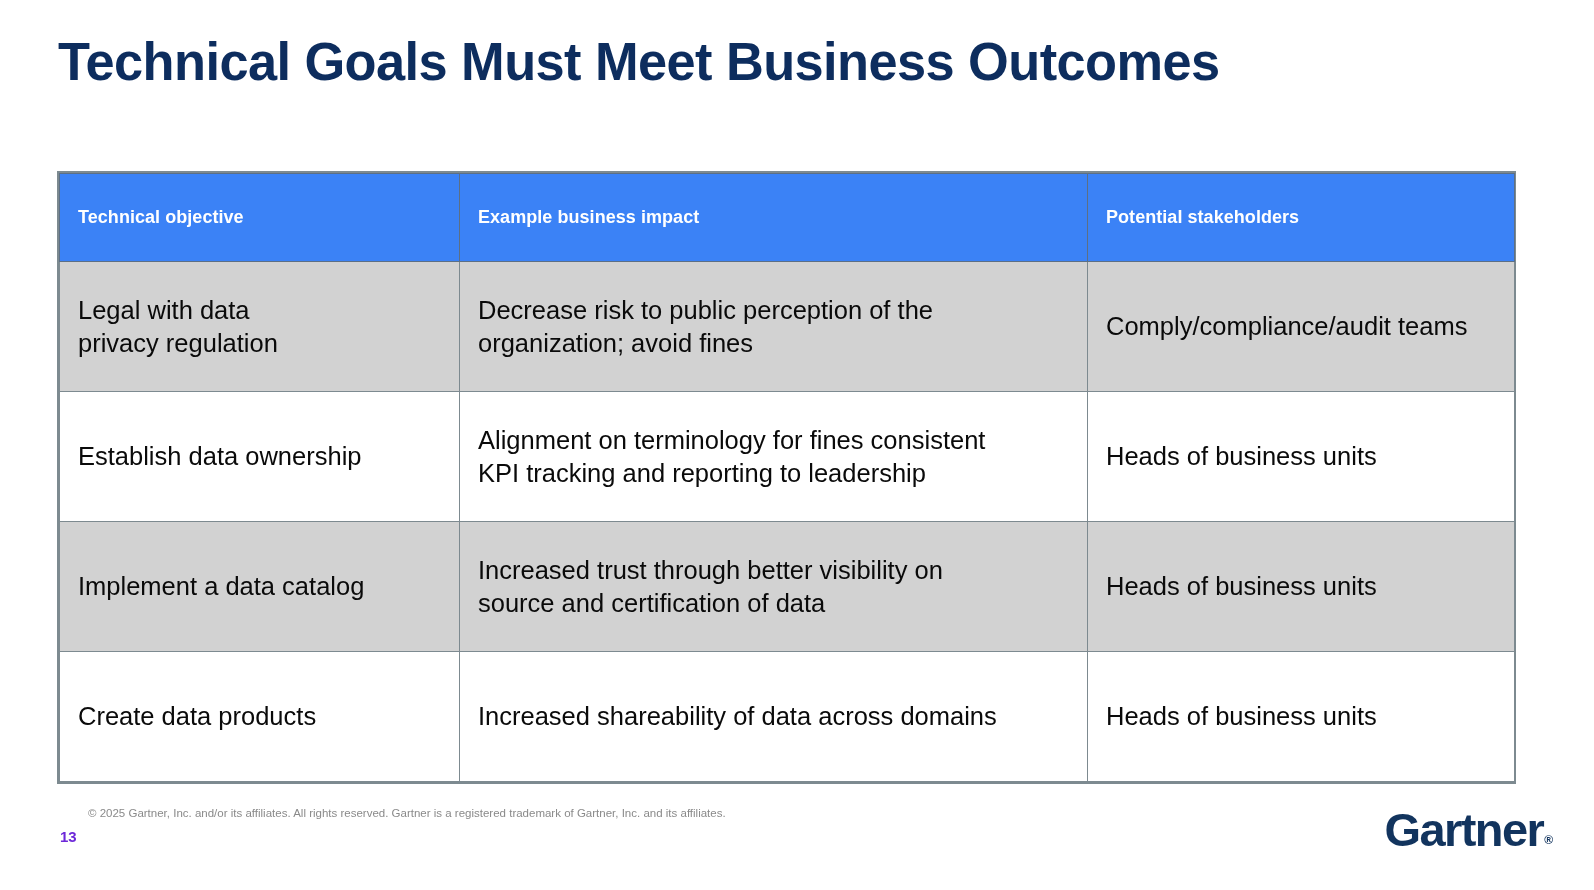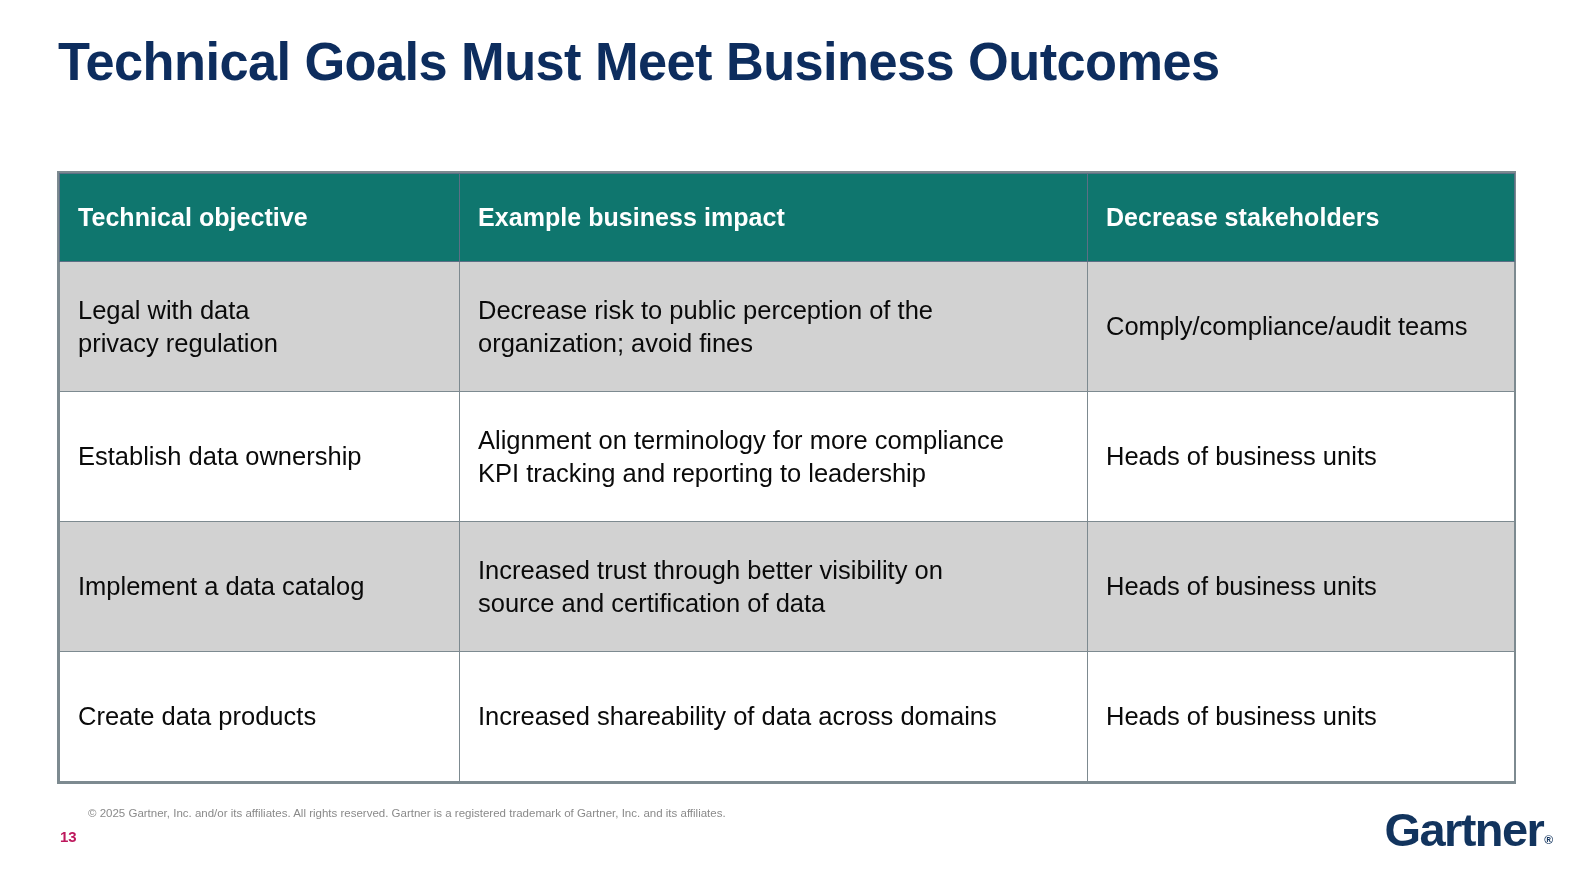--- a/index.html
+++ b/index.html
@@ -66,23 +66,23 @@
   table.grid th,
   table.grid td {
     border: 1px solid #7d8a90;
     padding: 0 14px;
     vertical-align: middle;
     text-align: left;
     box-sizing: border-box;
   }
 
   table.grid thead th {
-    background: #0f766e;
+    background: #3b82f6;
     color: #ffffff;
-    font-size: 25px;
+    font-size: 18px;
     font-weight: 700;
     height: 88px;
     border-color: #5c6f85;
     letter-spacing: 0.05px;
   }
   table.grid thead th .hd-inner { display: block; padding-left: 4px; }
 
   table.grid tbody td {
     font-size: 25.5px;
     font-weight: 400;
@@ -106,21 +106,21 @@
   .cell-lines { display: block; }
   .cell-lines span { display: block; }
 
   
   .footer-page {
     position: absolute;
     left: 60px;
     top: 829px;
     font-size: 15px;
     font-weight: 700;
-    color: #be185d;
+    color: #6d28d9;
     line-height: 1;
   }
   .footer-copy {
     position: absolute;
     left: 88px;
     top: 808px;
     font-size: 11.5px;
     font-weight: 400;
     color: #8a8a8a;
     line-height: 1;
@@ -166,21 +166,21 @@
       </colgroup>
       <thead>
         <tr>
           <th>
             <span class="hd-inner">Technical objective</span>
           </th>
           <th>
             <span class="hd-inner">Example business impact</span>
           </th>
           <th>
-            <span class="hd-inner">Decrease stakeholders</span>
+            <span class="hd-inner">Potential stakeholders</span>
           </th>
         </tr>
       </thead>
       <tbody>
 
 
         <tr class="shaded">
           <td>
             <span class="cell-inner cell-lines">
               <span>Legal with data</span>
@@ -197,21 +197,21 @@
             <span class="cell-inner">Comply/compliance/audit teams</span>
           </td>
         </tr>
 
         <tr class="plain">
           <td>
             <span class="cell-inner">Establish data ownership</span>
           </td>
           <td>
             <span class="cell-inner cell-lines">
-              <span>Alignment on terminology for more compliance</span>
+              <span>Alignment on terminology for fines consistent</span>
               <span>KPI tracking and reporting to leadership</span>
             </span>
           </td>
           <td>
             <span class="cell-inner">Heads of business units</span>
           </td>
         </tr>
 
         <tr class="shaded">
           <td>

